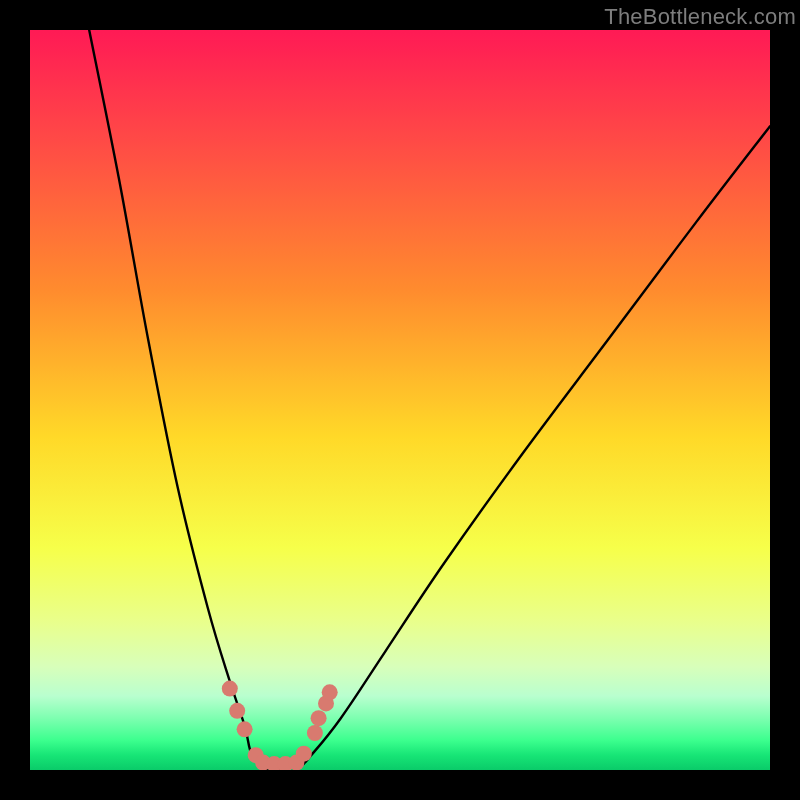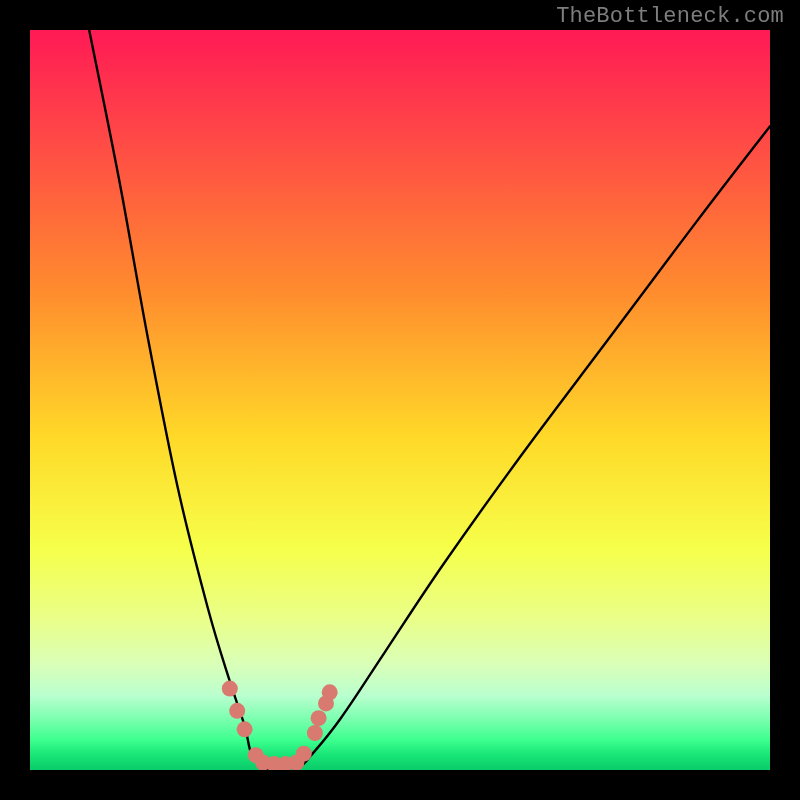--- a/index.html
+++ b/index.html
@@ -12,26 +12,25 @@
     overflow: hidden;
   }
   .wrapper {
     position: relative;
     width: 800px;
     height: 800px;
   }
   .attribution {
     position: absolute;
     top: 4px;
-    right: 16px;
+    right: 4px;
     color: #7d7d7d;
     font-size: 22px;
     letter-spacing: 0.2px;
     z-index: 10;
-    font-family: Liberation Mono, monospace;
   }
   .plot-frame {
     position: absolute;
     left: 30px;
     top: 30px;
     width: 740px;
     height: 740px;
     background: #000;
     overflow: hidden;
   }

